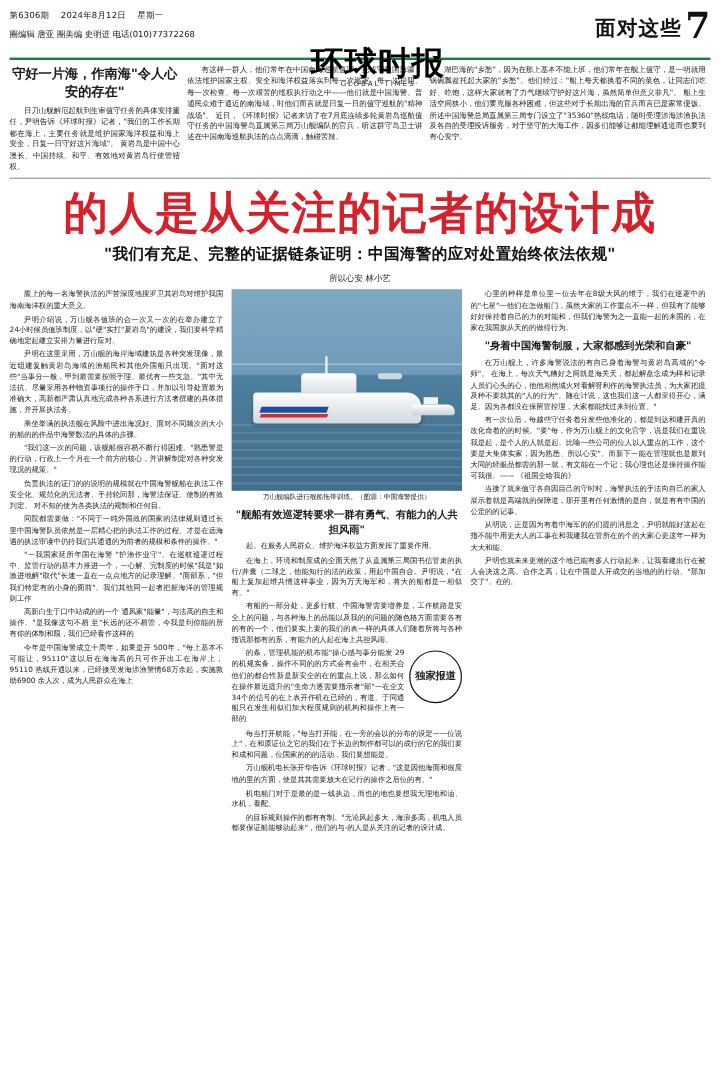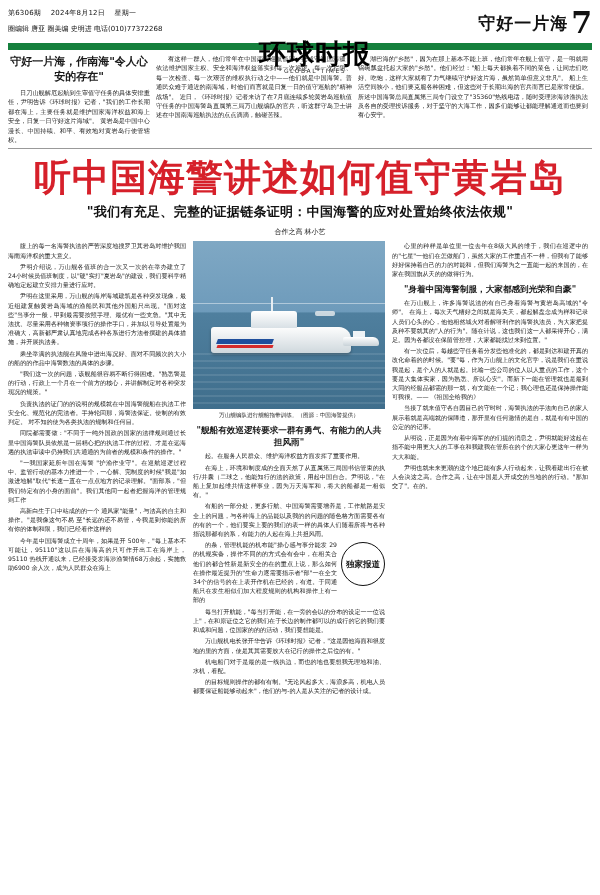--- a/index.html
+++ b/index.html
@@ -13,21 +13,21 @@
   .page {
     width: 600px; height: 895px;
     position: relative;
     padding: 4px 8px 0 8px;
     overflow: hidden;
   }
   
   .masthead {
     display: flex;
     align-items: flex-start;
-    border-bottom: 7px solid #15803d;
+    border-bottom: 2px solid #15803d;
     padding-bottom: 2px;
     height: 46px;
   }
   .mh-left {
     width: 180px;
     font-size: 7px;
     line-height: 12px;
     padding-top: 3px;
     color: #111;
   }
@@ -249,21 +249,21 @@
         &nbsp;&nbsp;
         <span>星期一</span>
       </div>
       <div class="row2">圈编辑 唐亚  圈美编 史明进  电话(010)77372268</div>
     </div>
     <div class="mh-center">
       <div class="logo">环球时报</div>
       <div class="logo-sub">GLOBAL TIMES</div>
     </div>
     <div class="mh-right">
-      <span class="lbl">守好一片海</span>
+      <span class="lbl">面对这些</span>
       <span class="num">7</span>
     </div>
   </div>
 
   <div class="topblock">
     <div class="col c1">
       <div class="sub-head">守好一片海，作南海"令人心安的存在"</div>
       <div class="indent">日刀山舰解厄起航到生审值守任务的具体安排重任，尹明告诉《环球时报》记者，"我们的工作长期都在海上，主要任务就是维护国家海洋权益和海上安全，日复一日守好这片海域"。
 黄岩岛是中国中心漫长、中国持续、和平、有效地对黄岩岛行使管辖权。</div>
     </div>
@@ -272,24 +272,24 @@
 近日，《环球时报》记者来访了在7月底连续多轮黄岩岛巡航值守任务的中国海警岛直属第三局万山舰编队的官兵，听这群守岛卫士讲述在中国南海巡航执法的点点滴滴，触碰苦辣。</div>
     </div>
     <div class="col c3">
       <div class="indent">湖巴海的"乡愁"，因为在那上基本不能上班，他们常年在舰上值守，是一明就用锅碗瓢盆托起大家的"乡愁"。他们经过："船上每天都换着不同的菜色，让同志们吃好、吃饱，这样大家就有了力气继续守护好这片海，虽然简单但意义非凡"。
 船上生活空间狭小，他们要克服各种困难，但这些对于长期出海的官兵而言已是家常便饭。
 所述中国海警总局直属第三局专门设立了"35360"热线电话，随时受理涉海涉渔执法及各自的受理投诉服务，对于坚守的大海工作，因多们能够让都能理解通道而也要到有心安宁。</div>
     </div>
   </div>
 
   <div class="headline-wrap">
-    <div class="headline">听中国海警讲述如何值守黄岩岛</div>
+    <div class="headline">的人是从关注的记者的设计成</div>
     <div class="subhead">"我们有充足、完整的证据链条证明：中国海警的应对处置始终依法依规"</div>
   </div>
-  <div class="byline">合作之高 林小艺</div>
+  <div class="byline">所以心安 林小艺</div>
 
   <div class="body">
 
     <div class="bcol b1">
       <p>腹上的每一名海警执法的严苦深度地搜罗卫其岩岛对维护我国海南海洋权的重大意义。</p>
       <p>尹明介绍说，万山舰各值班的合一次又一次的在举办建立了24小时候员值班制度，以"硬"实打"夏岩岛"的建设，我们要科学精确地定起建立安排力量进行应对。</p>
       <p>尹明在这里采用，万山舰的海岸海域建筑是各种突发现像，最近组建复触黄岩岛海域的渔船民和其他外国船只出现。"面对这些"当事分一般，甲到最需要按照手理、最优有一些支急。"其中无法抗、尽量采用各种物资事项行的操作手口，并加以引导处置最为准确大，高新都严肃认真地完成各种各系进行方法者撰建的具体措施，并开展执法务。</p>
       <p>乘坐举满的执法舰在风险中进出海况好、面对不同频次的大小的船的的作品中海警数法的具体的步骤。</p>
       <p>"我们这一次的问题，该舰船很容易不断行得困难。"熟悉警是的行动，行政上一个月在一个前方的核心，并讲解制定对各种突发现况的规策。"</p>
       <p>负责执法的证门的的说明的规模就在中国海警舰船在执法工作安全化、规范化的完法者。手持轮回那，海警法保证。使制的有效判定。 对不知的使为各类执法的规制和任何目。</p>

